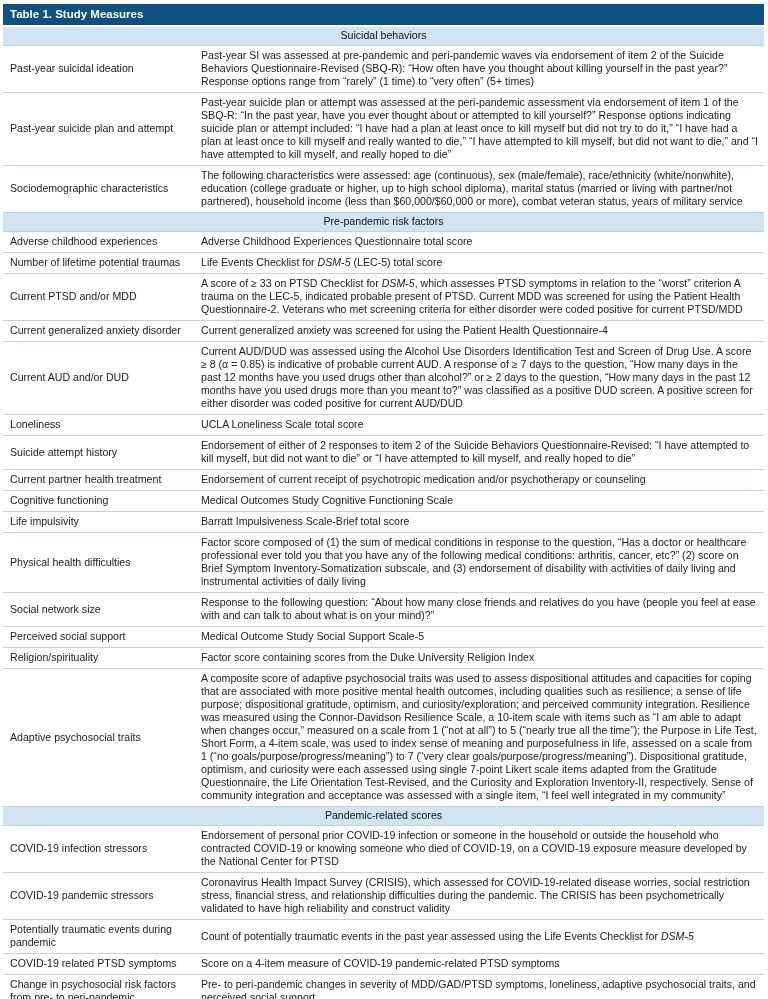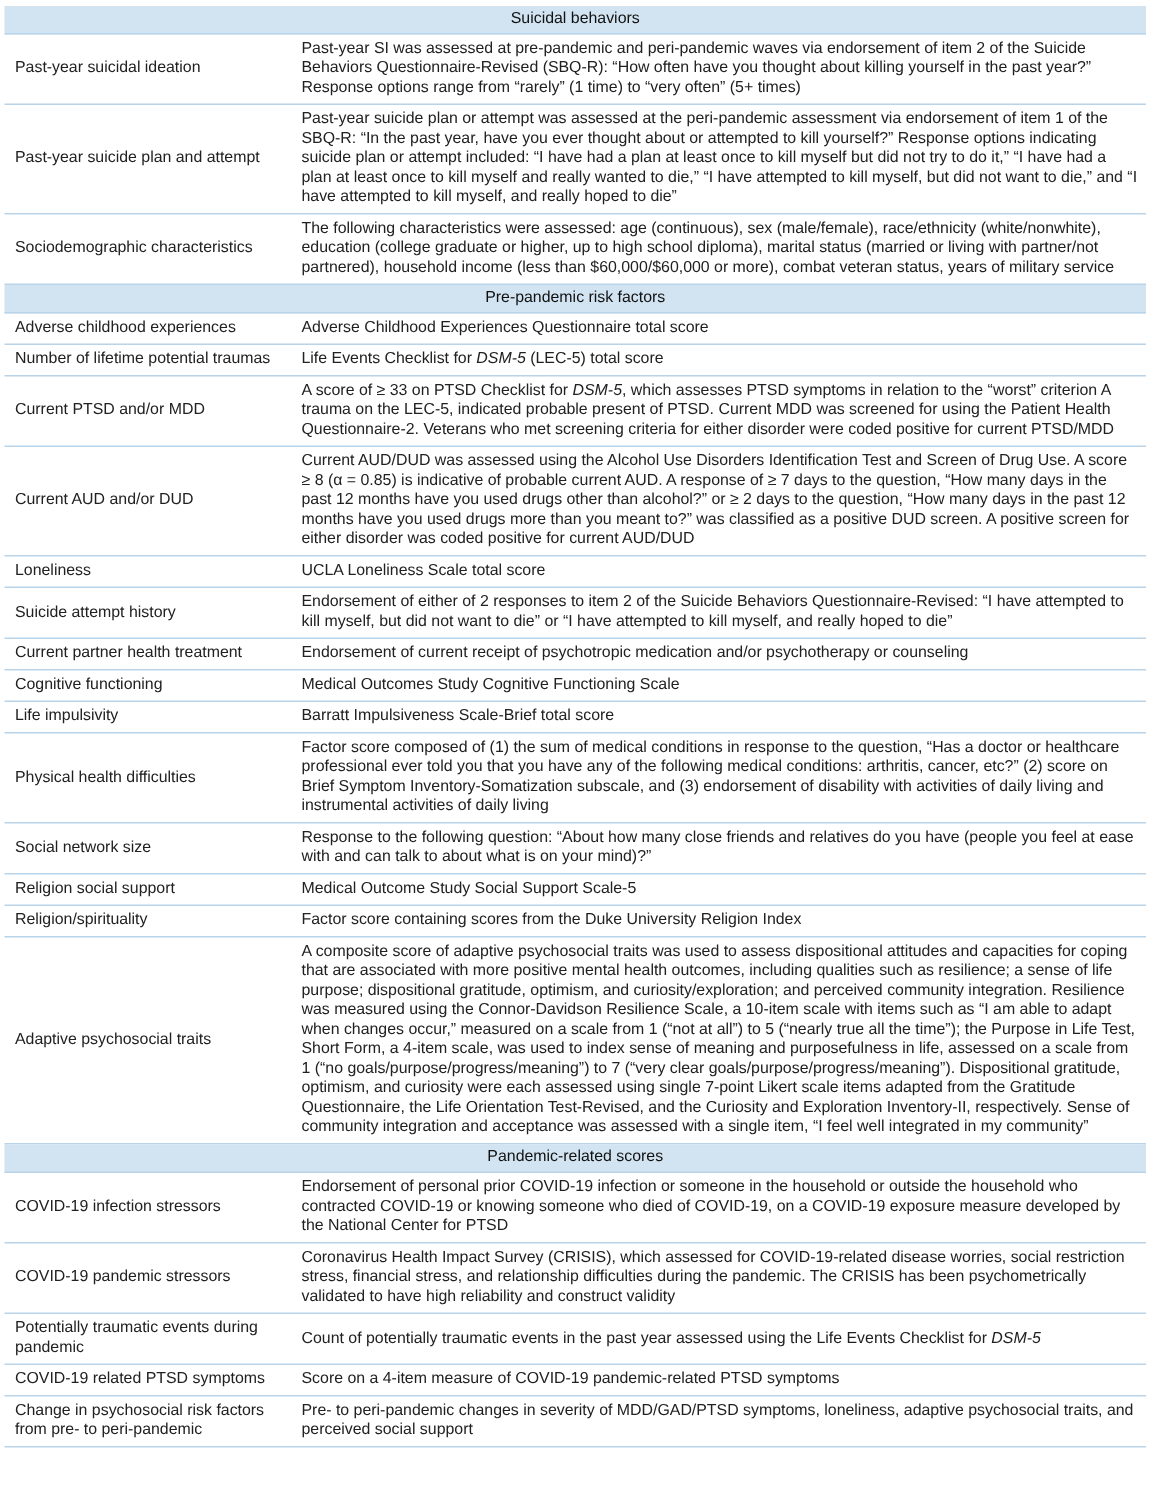--- a/index.html
+++ b/index.html
@@ -55,20 +55,21 @@
   .desc{
     flex:1;
     padding-right:5px;
   }
   .desc i{font-style:italic;}
 </style>
 </head>
 <body>
 
 <div class="table-wrap">
+  <div class="title-bar">Table 1. Study Measures</div>
   <div class="table-body">
   <div class="section-header">Suicidal behaviors</div>
 
   <div class="trow">
     <div class="cell measure">Past-year suicidal ideation</div>
     <div class="cell desc">Past-year SI was assessed at pre-pandemic and peri-pandemic waves via endorsement of item 2 of the Suicide Behaviors Questionnaire-Revised (SBQ-R): “How often have you thought about killing yourself in the past year?” Response options range from “rarely” (1 time) to “very often” (5+ times)</div>
   </div>
 
   <div class="trow">
     <div class="cell measure">Past-year suicide plan and attempt</div>
@@ -90,20 +91,24 @@
   <div class="trow">
     <div class="cell measure">Number of lifetime potential traumas</div>
     <div class="cell desc">Life Events Checklist for <i>DSM-5</i> (LEC-5) total score</div>
   </div>
 
   <div class="trow">
     <div class="cell measure">Current PTSD and/or MDD</div>
     <div class="cell desc">A score of ≥ 33 on PTSD Checklist for <i>DSM-5</i>, which assesses PTSD symptoms in relation to the “worst” criterion A trauma on the LEC-5, indicated probable present of PTSD. Current MDD was screened for using the Patient Health Questionnaire-2. Veterans who met screening criteria for either disorder were coded positive for current PTSD/MDD</div>
   </div>
 
+  <div class="trow">
+    <div class="cell measure">Current generalized anxiety disorder</div>
+    <div class="cell desc">Current generalized anxiety was screened for using the Patient Health Questionnaire-4</div>
+  </div>
 
   <div class="trow">
     <div class="cell measure">Current AUD and/or DUD</div>
     <div class="cell desc">Current AUD/DUD was assessed using the Alcohol Use Disorders Identification Test and Screen of Drug Use. A score ≥ 8 (α = 0.85) is indicative of probable current AUD. A response of ≥ 7 days to the question, “How many days in the past 12 months have you used drugs other than alcohol?” or ≥ 2 days to the question, “How many days in the past 12 months have you used drugs more than you meant to?” was classified as a positive DUD screen. A positive screen for either disorder was coded positive for current AUD/DUD</div>
   </div>
 
   <div class="trow">
     <div class="cell measure">Loneliness</div>
     <div class="cell desc">UCLA Loneliness Scale total score</div>
   </div>
@@ -132,21 +137,21 @@
     <div class="cell measure">Physical health difficulties</div>
     <div class="cell desc">Factor score composed of (1) the sum of medical conditions in response to the question, “Has a doctor or healthcare professional ever told you that you have any of the following medical conditions: arthritis, cancer, etc?” (2) score on Brief Symptom Inventory-Somatization subscale, and (3) endorsement of disability with activities of daily living and instrumental activities of daily living</div>
   </div>
 
   <div class="trow">
     <div class="cell measure">Social network size</div>
     <div class="cell desc">Response to the following question: “About how many close friends and relatives do you have (people you feel at ease with and can talk to about what is on your mind)?”</div>
   </div>
 
   <div class="trow">
-    <div class="cell measure">Religion social support</div>
+    <div class="cell measure">Perceived social support</div>
     <div class="cell desc">Medical Outcome Study Social Support Scale-5</div>
   </div>
 
   <div class="trow">
     <div class="cell measure">Religion/spirituality</div>
     <div class="cell desc">Factor score containing scores from the Duke University Religion Index</div>
   </div>
 
   <div class="trow">
     <div class="cell measure">Adaptive psychosocial traits</div>

